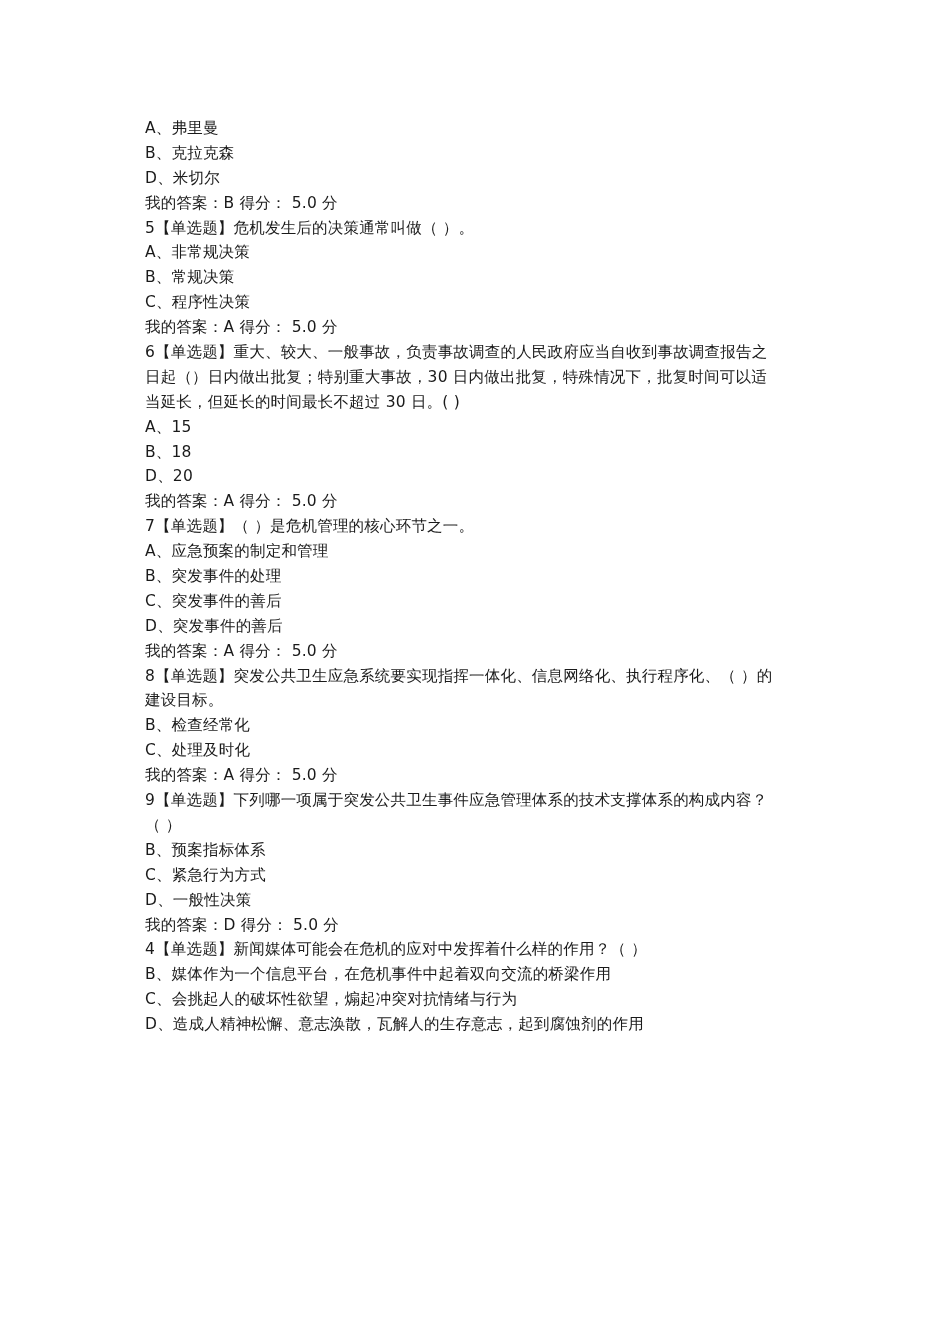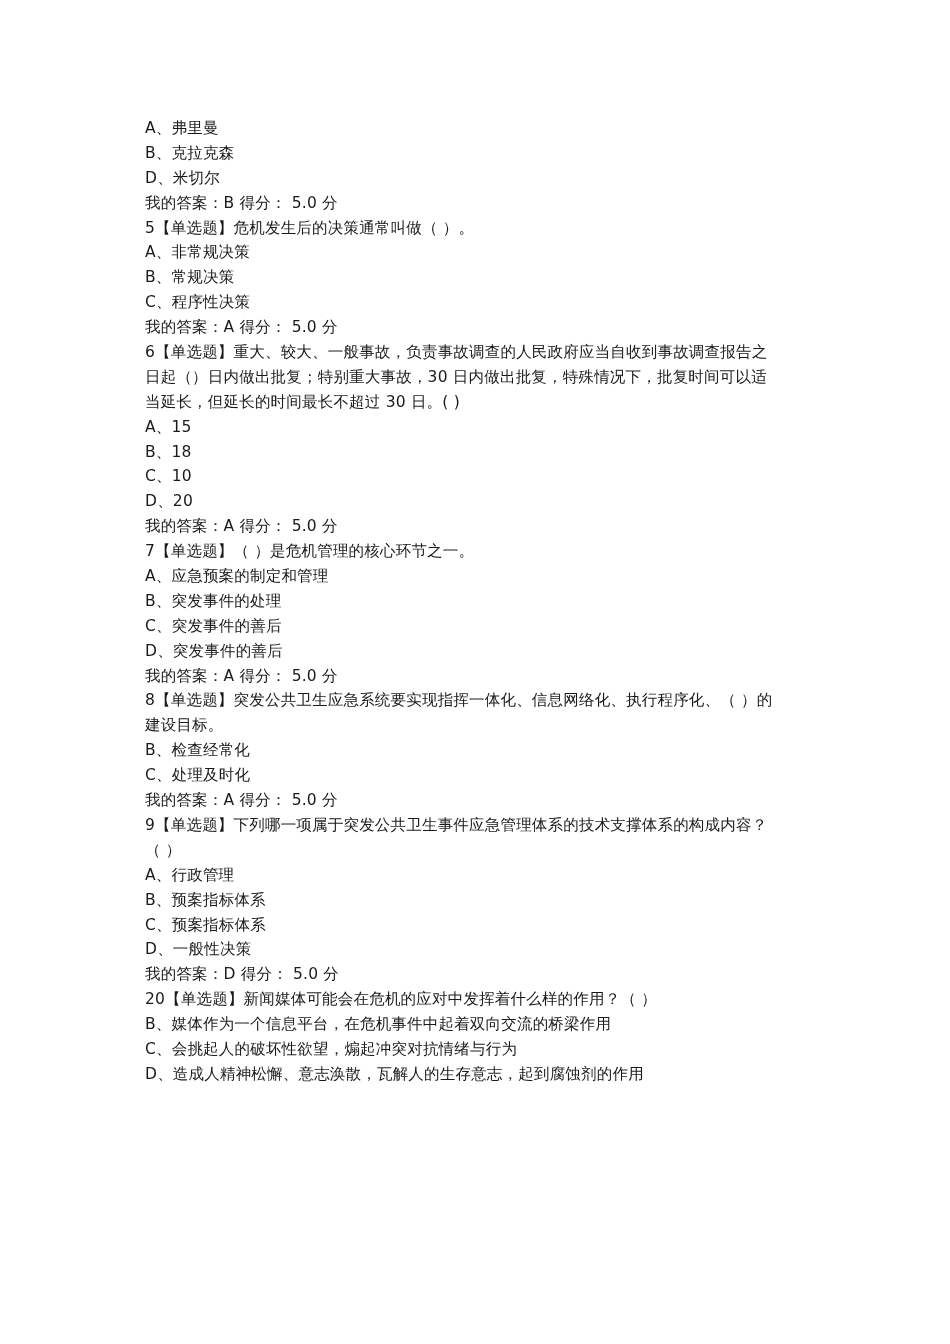--- a/index.html
+++ b/index.html
@@ -27,21 +27,20 @@
     <div class="line">C、程序性决策</div>
     <div class="line">我的答案：A 得分： 5.0 分</div>
   </div>
 
   <div>
     <div class="line">6【单选题】重大、较大、一般事故，负责事故调查的人民政府应当自收到事故调查报告之</div>
     <div class="line">日起（）日内做出批复；特别重大事故，30 日内做出批复，特殊情况下，批复时间可以适</div>
     <div class="line">当延长，但延长的时间最长不超过 30 日。(    )</div>
     <div class="line">A、15</div>
     <div class="line">B、18</div>
-    <div class="line">C、10</div>
     <div class="line">D、20</div>
     <div class="line">我的答案：A 得分： 5.0 分</div>
   </div>
 
   <div>
     <div class="line">7【单选题】（ ）是危机管理的核心环节之一。</div>
     <div class="line">A、应急预案的制定和管理</div>
     <div class="line">B、突发事件的处理</div>
     <div class="line">C、突发事件的善后</div>
     <div class="line">D、突发事件的善后</div>
@@ -52,27 +51,26 @@
     <div class="line">8【单选题】突发公共卫生应急系统要实现指挥一体化、信息网络化、执行程序化、（ ）的</div>
     <div class="line">建设目标。</div>
     <div class="line">B、检查经常化</div>
     <div class="line">C、处理及时化</div>
     <div class="line">我的答案：A 得分： 5.0 分</div>
   </div>
 
   <div>
     <div class="line">9【单选题】下列哪一项属于突发公共卫生事件应急管理体系的技术支撑体系的构成内容？</div>
     <div class="line">（ ）</div>
-    <div class="line">A、行政管理</div>
     <div class="line">B、预案指标体系</div>
-    <div class="line">C、预案指标体系</div>
+    <div class="line">C、紧急行为方式</div>
     <div class="line">D、一般性决策</div>
     <div class="line">我的答案：D 得分： 5.0 分</div>
   </div>
 
   <div>
-    <div class="line">20【单选题】新闻媒体可能会在危机的应对中发挥着什么样的作用？（ ）</div>
+    <div class="line">4【单选题】新闻媒体可能会在危机的应对中发挥着什么样的作用？（ ）</div>
     <div class="line">B、媒体作为一个信息平台，在危机事件中起着双向交流的桥梁作用</div>
     <div class="line">C、会挑起人的破坏性欲望，煽起冲突对抗情绪与行为</div>
     <div class="line">D、造成人精神松懈、意志涣散，瓦解人的生存意志，起到腐蚀剂的作用</div>
   </div>
 
 </div>
 
 </body></html>

